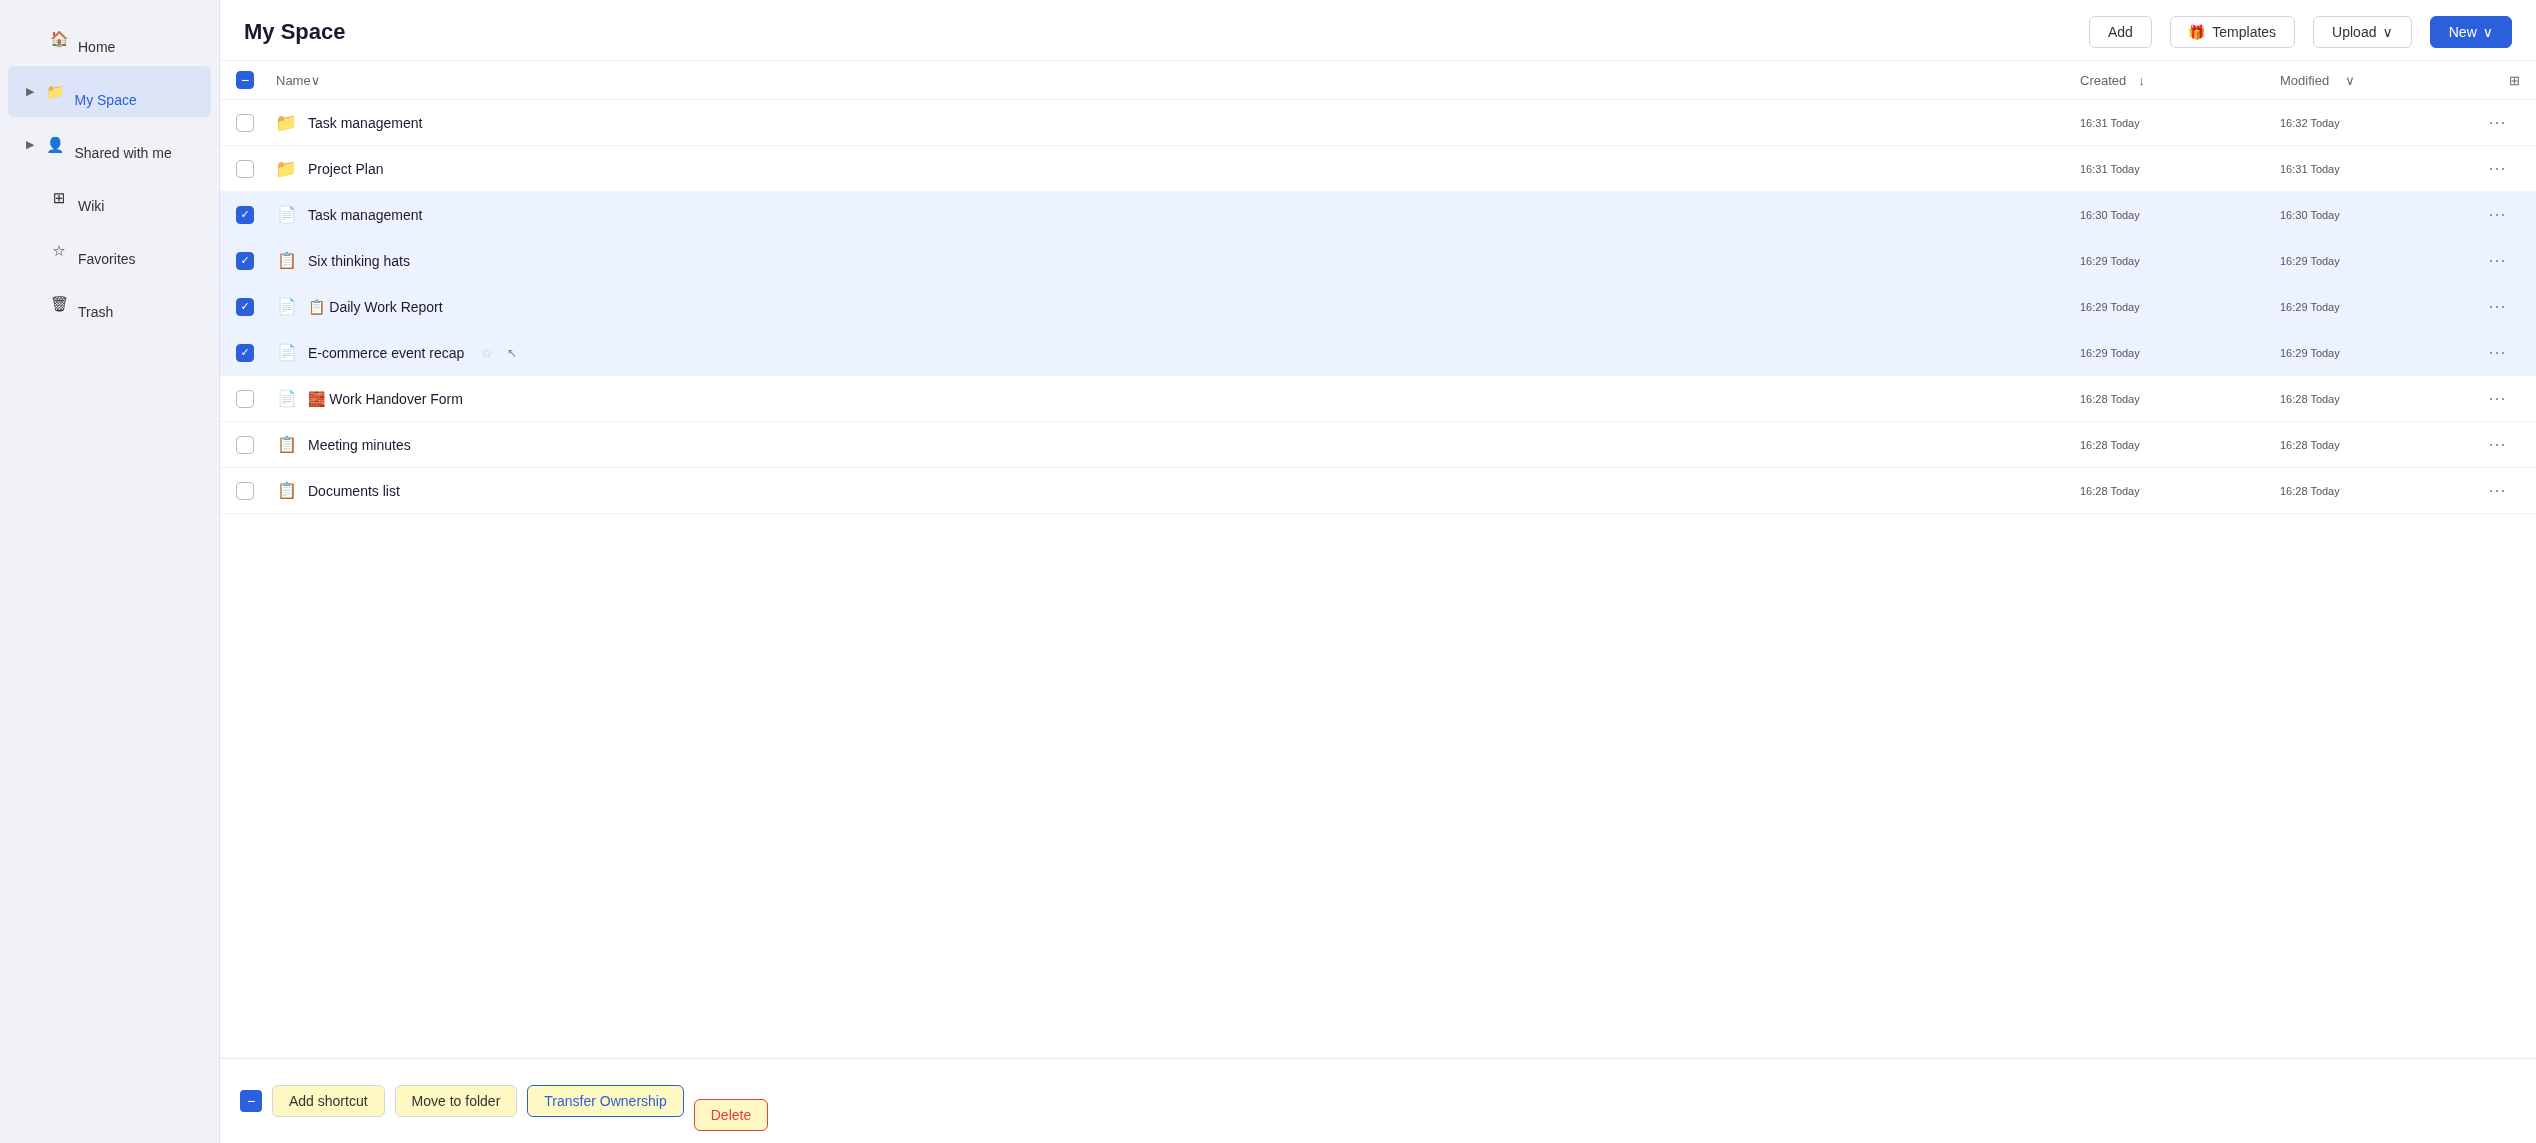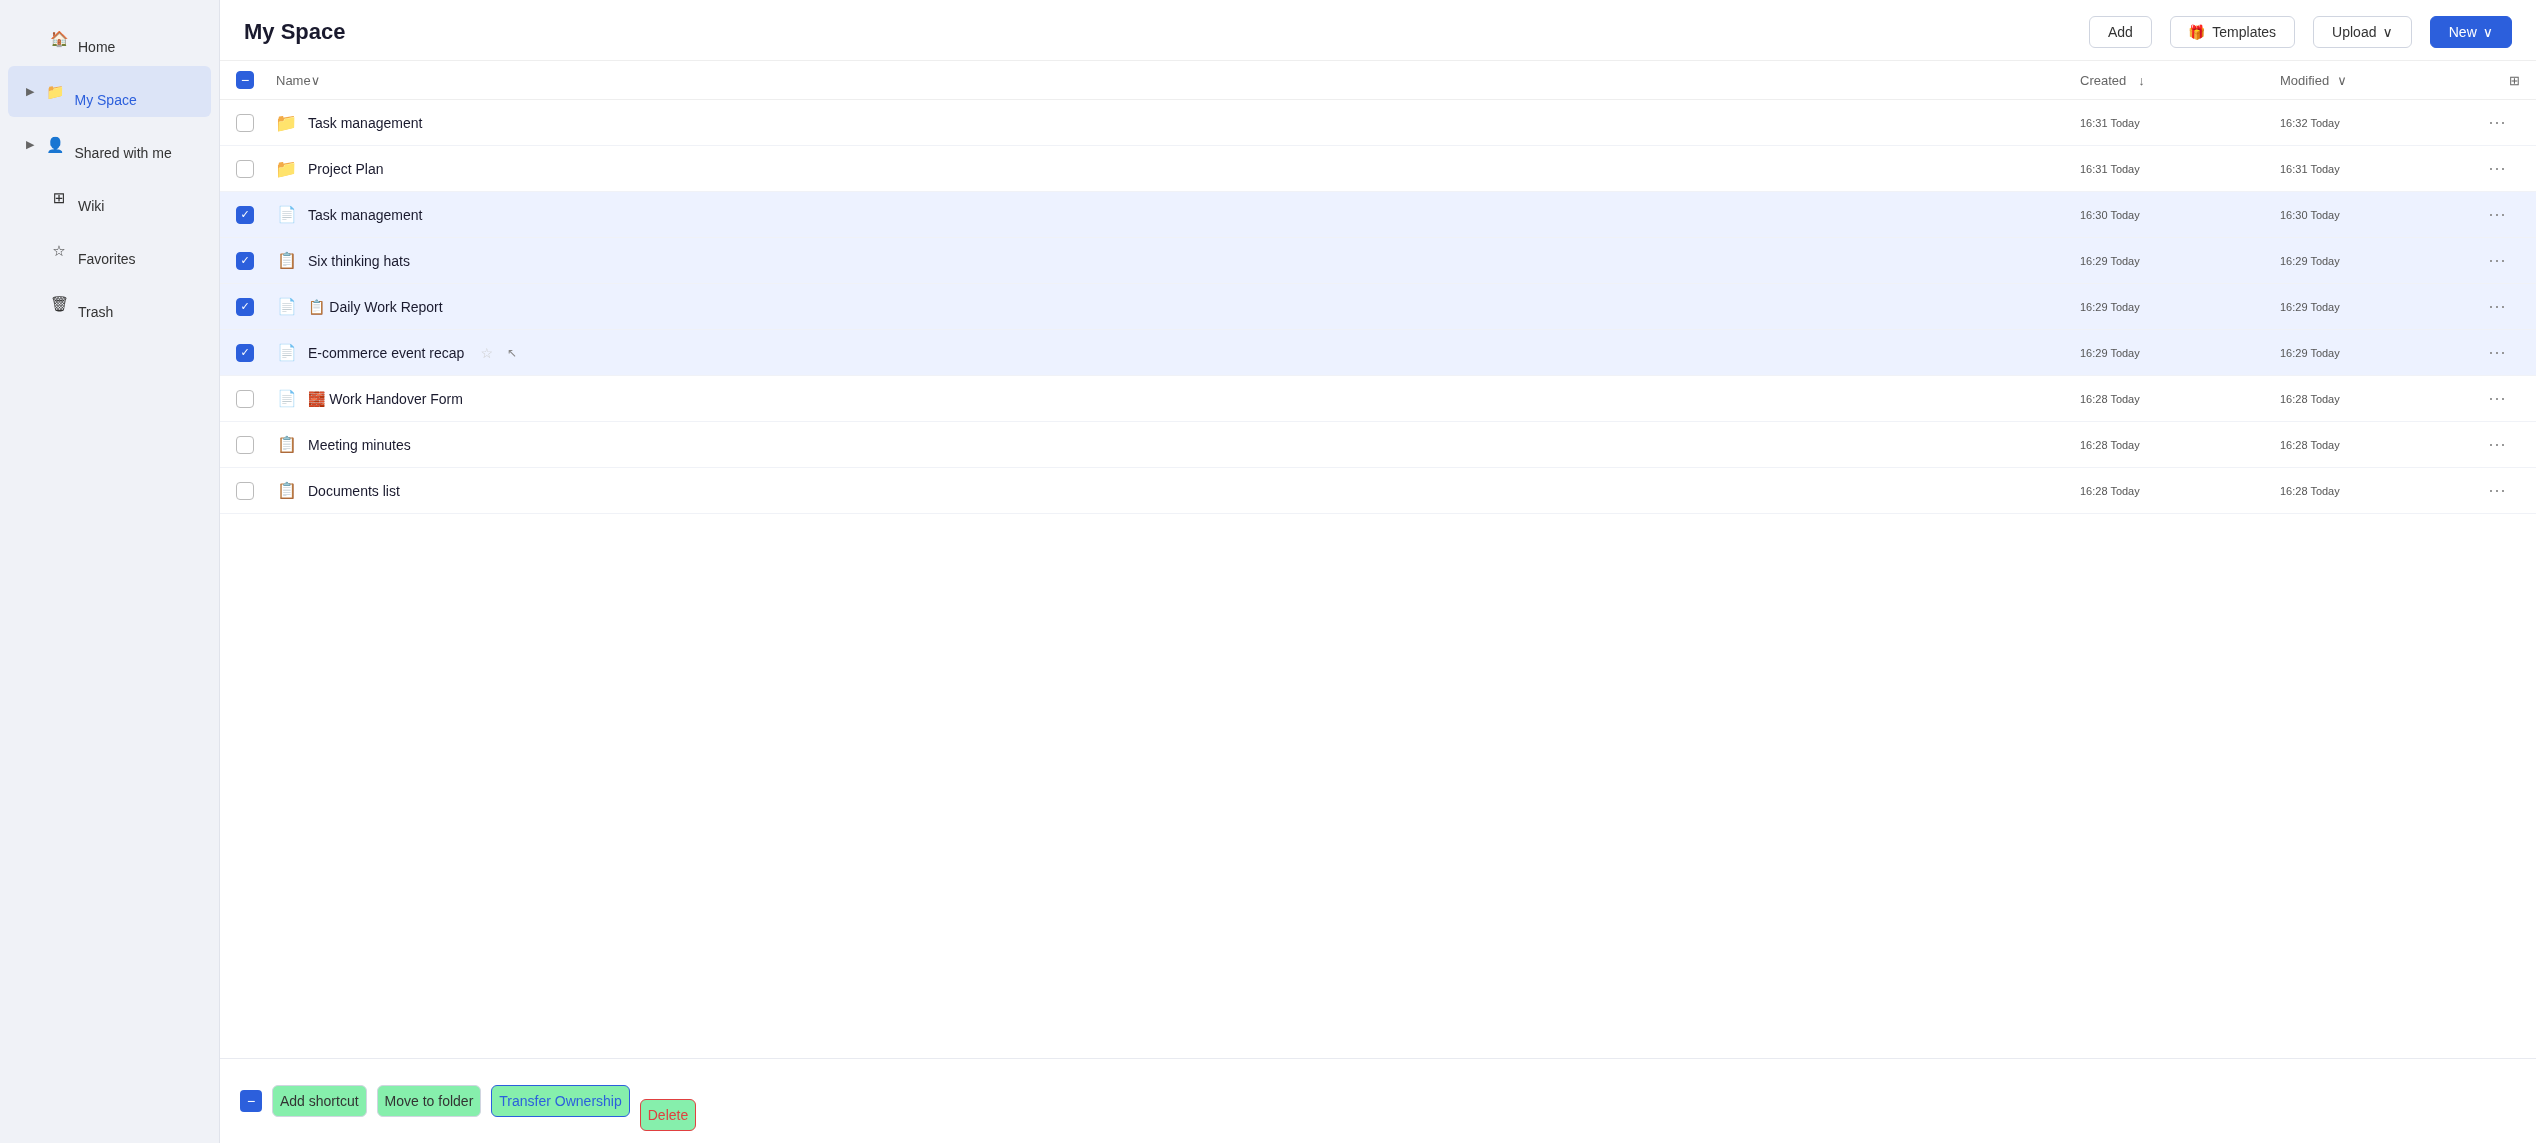--- a/index.html
+++ b/index.html
@@ -91,21 +91,21 @@
       border-bottom: 1px solid #eee;
       font-size: 13px;
       color: #666;
       position: sticky;
       top: 0;
       background: #fff;
       z-index: 10;
     }
     .col-name { display: flex; align-items: center; gap: 0; cursor: pointer; }
     .col-created { display: flex; align-items: center; gap: 12px; cursor: pointer; }
-    .col-modified { display: flex; align-items: center; gap: 8px; cursor: pointer; }
+    .col-modified { display: flex; align-items: center; gap: 16px; cursor: pointer; }
     .col-actions { text-align: right; }
 
     .table-row {
       display: grid;
       grid-template-columns: 40px 1fr 200px 200px 40px;
       align-items: center;
       padding: 8px 16px;
       border-bottom: 1px solid #f0f2f7;
       font-size: 14px;
       color: #333;
@@ -191,25 +191,25 @@
       background: #2c5fdc;
       border-radius: 4px;
       display: flex;
       align-items: center;
       justify-content: center;
       color: white;
       font-size: 14px;
       cursor: pointer;
     }
     .action-btn {
-      padding: 7px 7px;
+      padding: 7px 16px;
       border-radius: 6px;
       font-size: 14px;
       border: 1.5px solid #d0d5e0;
-      background: #86efac;
+      background: #fef9c3;
       cursor: pointer;
       color: #333;
     }
     .action-btn.danger { border-color: #e04040; color: #e04040; margin-top: 28px; }
     .action-btn.transfer { color: #2c5fdc; border-color: #2c5fdc; }
 
     
     .folder-yellow { color: #f5a623; font-size: 18px; }
     
     .doc-blue { color: #4a90e2; font-size: 16px; }

